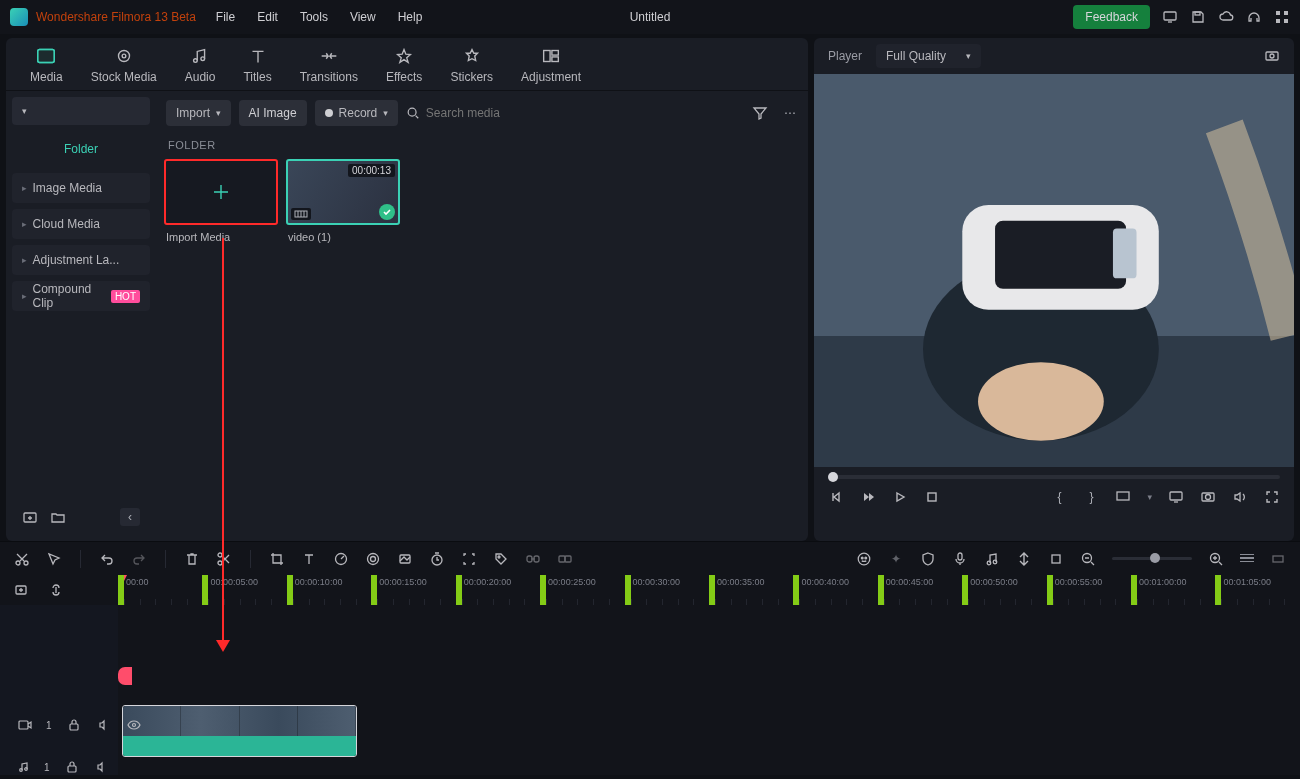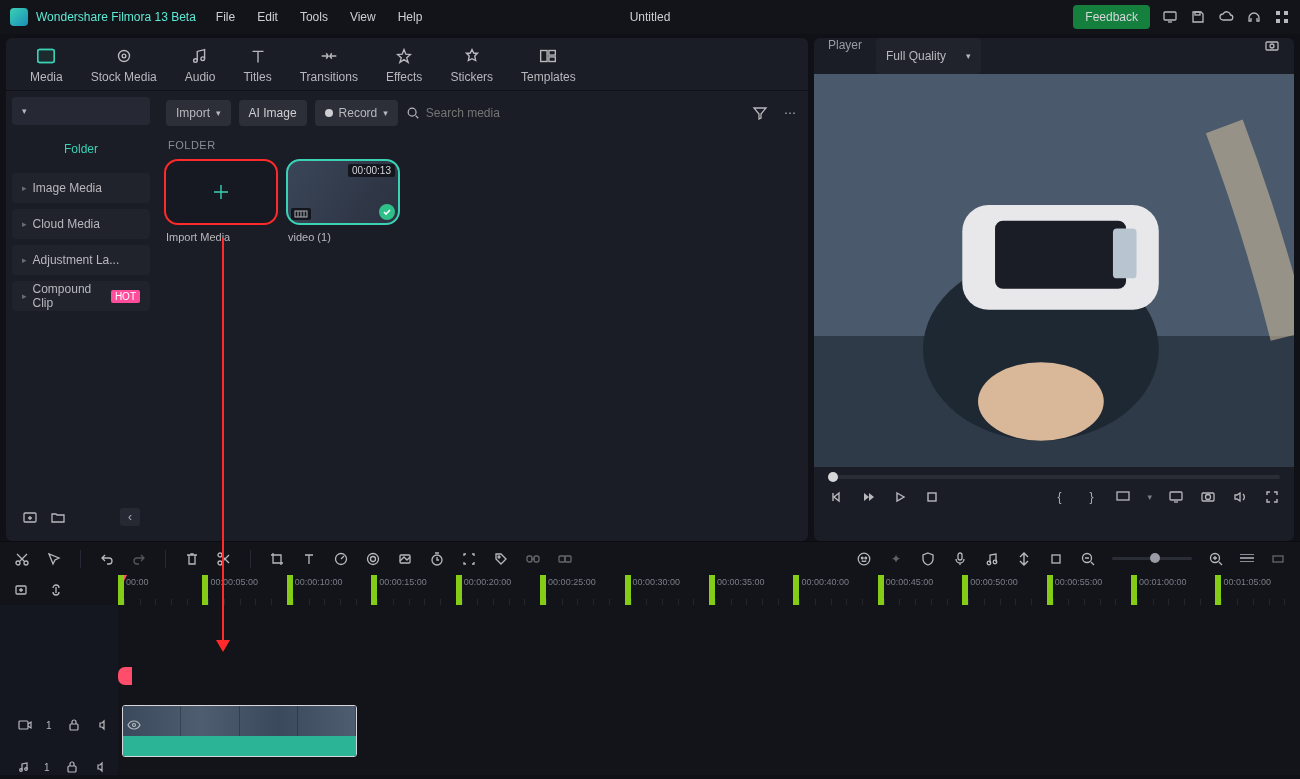--- a/index.html
+++ b/index.html
@@ -1,19 +1,19 @@
 <!DOCTYPE html>
 <html><head>
 <meta charset="utf-8">
 <style>
 *{box-sizing:border-box;margin:0;padding:0;font-family:-apple-system,Segoe UI,Arial,sans-serif;font-size:12px;color:#b8b8bd;user-select:none}
 html,body{width:1300px;height:779px;background:#0f1116;overflow:hidden}
 .titlebar{height:34px;display:flex;align-items:center;padding:0 10px;background:#12141a}
 .logo{width:18px;height:18px;border-radius:4px;background:linear-gradient(135deg,#3ad1b5,#1a8fb8);margin-right:8px}
-.app-title{color:#5eead4;margin-right:20px}
+.app-title{color:#c2410c;margin-right:20px}
 .menu{display:flex;gap:22px}
 .menu span{color:#cfcfd3;cursor:pointer}
 .doc-title{position:absolute;left:50%;transform:translateX(-50%);color:#cfcfd3}
 .title-right{margin-left:auto;display:flex;align-items:center;gap:12px}
 .feedback{background:#15803d;padding:5px 12px;border-radius:4px;color:#d6d6db;cursor:pointer}
 .ico{width:16px;height:16px;display:inline-flex;align-items:center;justify-content:center;color:#aeb0b8;cursor:pointer}
 .main{display:flex;height:507px;padding:4px 6px 0 6px;gap:6px}
 .left-panel{flex:1;background:#1a1d25;border-radius:6px;display:flex;flex-direction:column;overflow:hidden}
 .tabs{display:flex;gap:28px;padding:8px 24px 6px;border-bottom:1px solid #0f1116}
 .tab{display:flex;flex-direction:column;align-items:center;gap:4px;cursor:pointer;color:#a9abb3}
@@ -27,32 +27,32 @@
 .side-item .chev{font-size:9px;color:#6a6d78}
 .content-col{flex:1;display:flex;flex-direction:column}
 .toolbar{height:44px;display:flex;align-items:center;gap:8px;padding:0 10px}
 .btn{background:#2c2f38;border-radius:4px;padding:6px 10px;display:flex;align-items:center;gap:6px;cursor:pointer;color:#cfcfd3}
 .search{flex:1;display:flex;align-items:flex-start;gap:6px;color:#6e717b}
 .search input{background:transparent;border:none;outline:none;color:#cfcfd3;font-size:12px;width:200px}
 .tool-right{margin-left:auto;display:flex;gap:14px}
 .section-label{padding:4px 12px 8px;font-size:11px;color:#8a8d96;letter-spacing:.5px}
 .thumbs{display:flex;gap:8px;padding:0 8px}
 .thumb-card{width:114px}
-.thumb{width:114px;height:66px;border-radius:14px;position:relative;cursor:pointer;overflow:hidden}
+.thumb{width:114px;height:66px;border-radius:3px;position:relative;cursor:pointer;overflow:hidden}
 .import-thumb{border:2px solid #ff2a2a;background:#161921;display:flex;align-items:center;justify-content:center}
 .plus{width:18px;height:18px;color:#3bd1b5}
 .video-thumb{border:2px solid #3bd1b5;background:linear-gradient(120deg,#3a4658,#2b3140)}
 .dur-badge{position:absolute;top:3px;right:3px;background:#13161d;font-size:10px;padding:1px 4px;border-radius:2px;color:#d6d6db}
 .clip-ico{position:absolute;bottom:3px;left:3px;width:20px;height:12px;background:#13161d;border-radius:2px;display:flex;align-items:center;justify-content:center}
 .check{position:absolute;bottom:3px;right:3px;width:16px;height:16px;border-radius:50%;background:#2fbf88;display:flex;align-items:center;justify-content:center}
 .thumb-label{padding:6px 2px;font-size:11px;color:#b8b8bd}
 .side-bottom{margin-top:auto;height:36px;display:flex;align-items:center;gap:12px;padding:0 10px}
 .content-bottom{height:36px}
 .preview{width:480px;background:#1a1d25;border-radius:6px;display:flex;flex-direction:column;overflow:hidden}
-.pv-head{height:36px;display:flex;gap:14px;padding:0 14px}
+.pv-head{height:36px;display:flex;align-items:center;gap:14px;padding:0 14px}
 .pv-label{color:#9a9ca5}
 .quality{background:#20232c;padding:5px 10px;border-radius:4px;display:flex;align-items:center;gap:20px;cursor:pointer}
 .pv-img{flex:1;background:radial-gradient(circle at 45% 45%,#5a6a7d 0,#3b4656 40%,#23303e 100%);position:relative}
 .pv-controls{height:74px;padding:8px 14px 6px}
 .scrub{height:4px;background:#2a2d36;border-radius:2px;position:relative;margin-bottom:10px}
 .scrub-dot{width:10px;height:10px;border-radius:50%;background:#d6d6db;position:absolute;top:-3px;left:0}
 .time-row{display:flex;justify-content:flex-end;gap:6px;font-size:11px;color:#aeb0b8;margin-bottom:6px}
 .play-row{display:flex;align-items:center;gap:16px}
 .play-row .spacer{flex:1}
 .timeline-tools{height:34px;background:#12141a;display:flex;align-items:center;padding:0 14px;gap:16px;border-top:1px solid #0a0c10}
@@ -178,21 +178,21 @@
             <path d="M12 3l2 4h4l-3 3 1 5-4-2-4 2 1-5-3-3h4z"></path>
           </svg>
         <span>Stickers</span>
       </div>
       <div class="tab">
         <svg class="tab-ico" viewBox="0 0 24 20" fill="none" stroke="currentColor" stroke-width="1.5">
             <rect x="4" y="4" width="7" height="12"></rect>
             <rect x="13" y="4" width="7" height="5"></rect>
             <rect x="13" y="11" width="7" height="5"></rect>
           </svg>
-        <span>Templates</span>
+        <span>Adjustment</span>
       </div>
     </div>
 
     <div class="media-body">
       <div class="sidebar-col">
         <div class="sel-wrap">
             <span style="font-size:9px">▾</span>
           </div>
         <div class="folder-btn">Folder</div>
         <div class="side-item">

